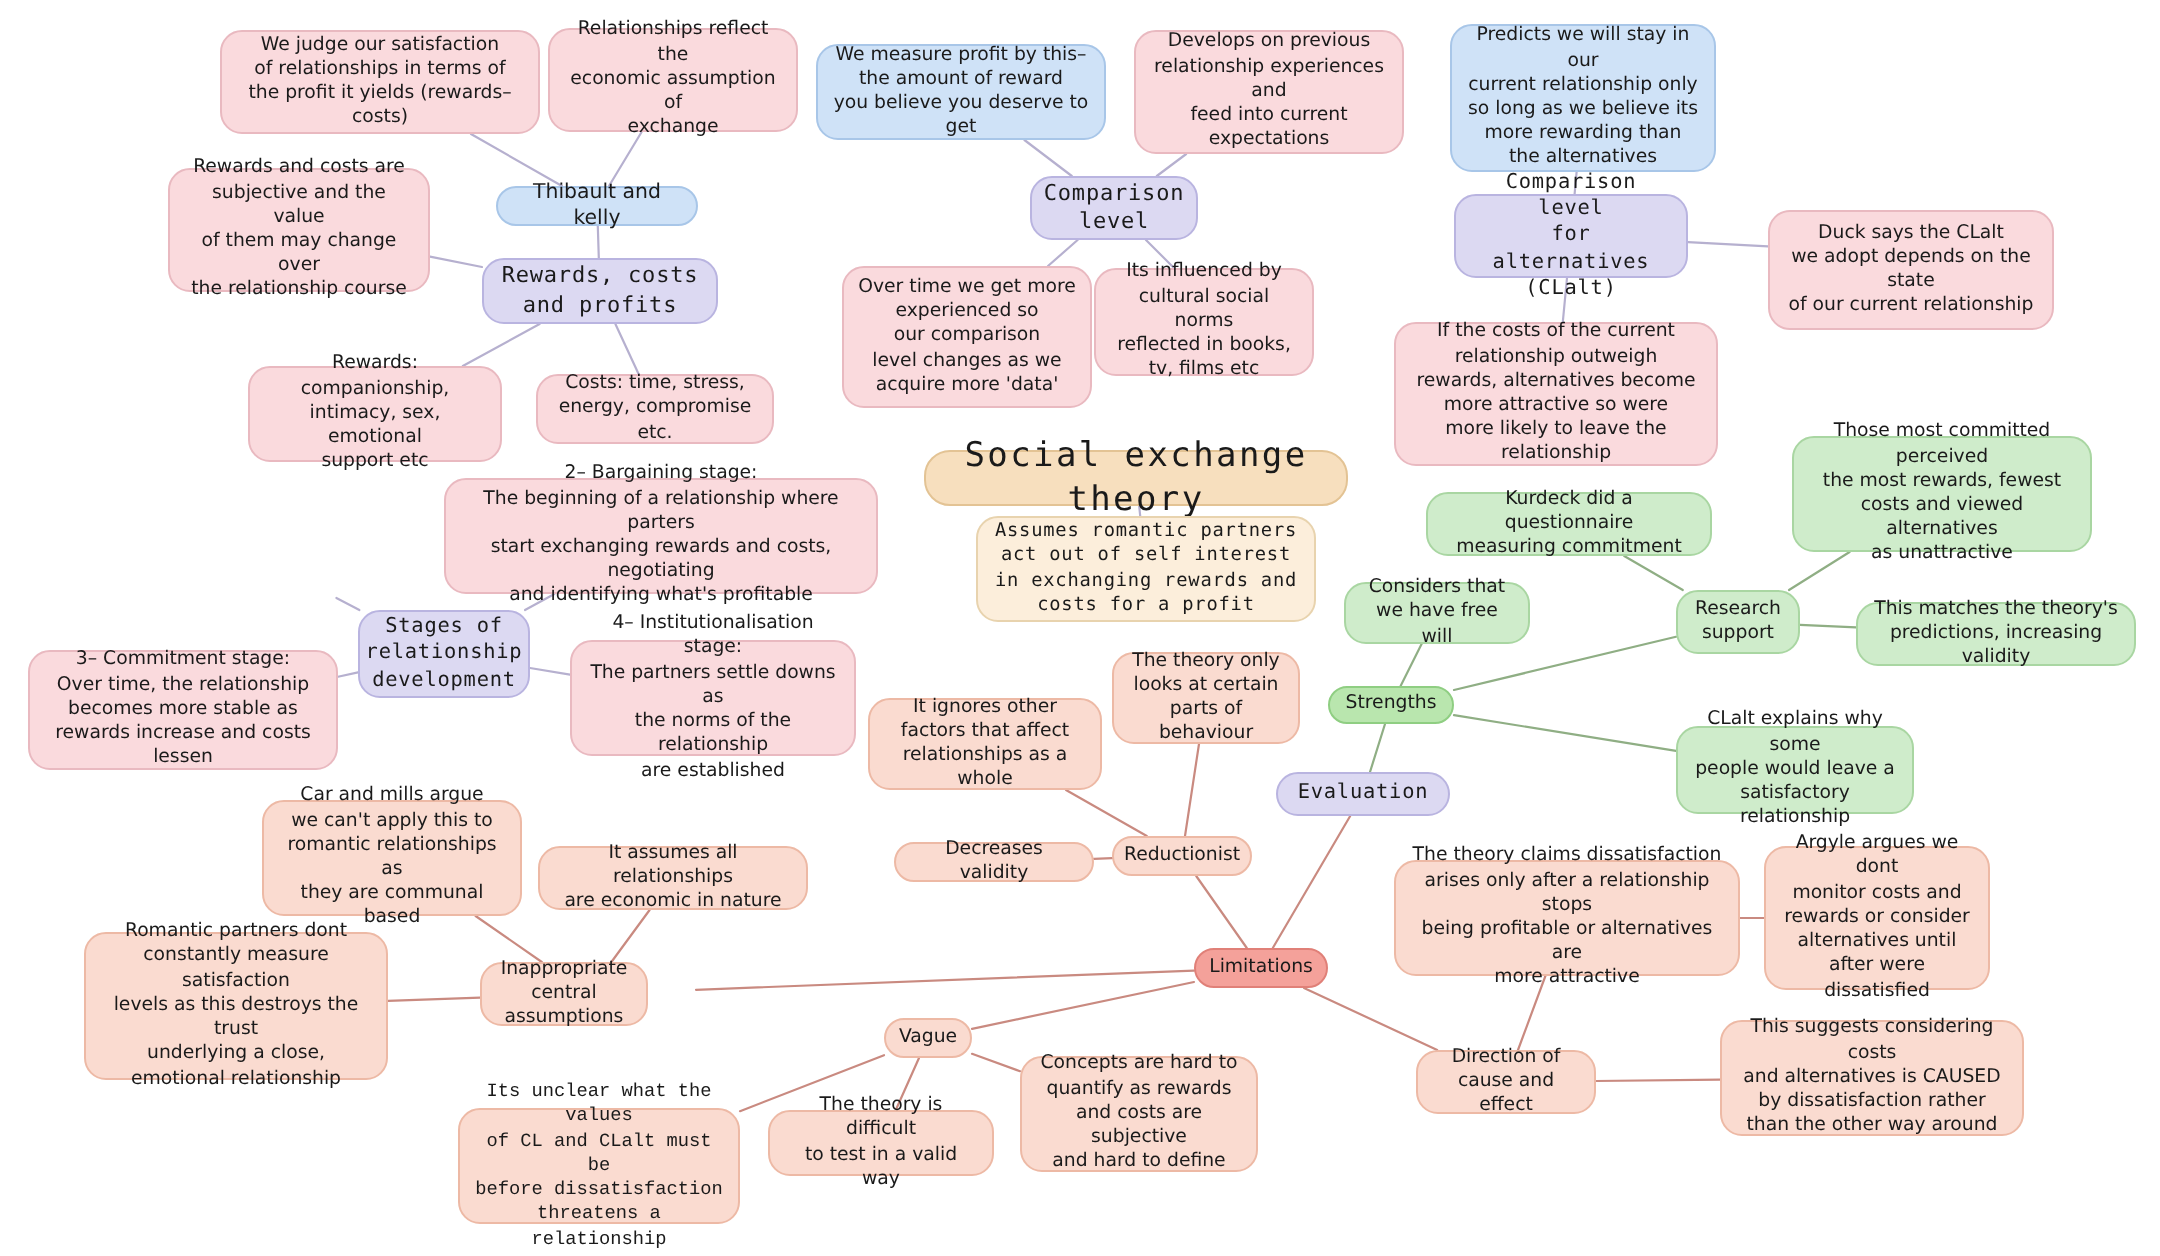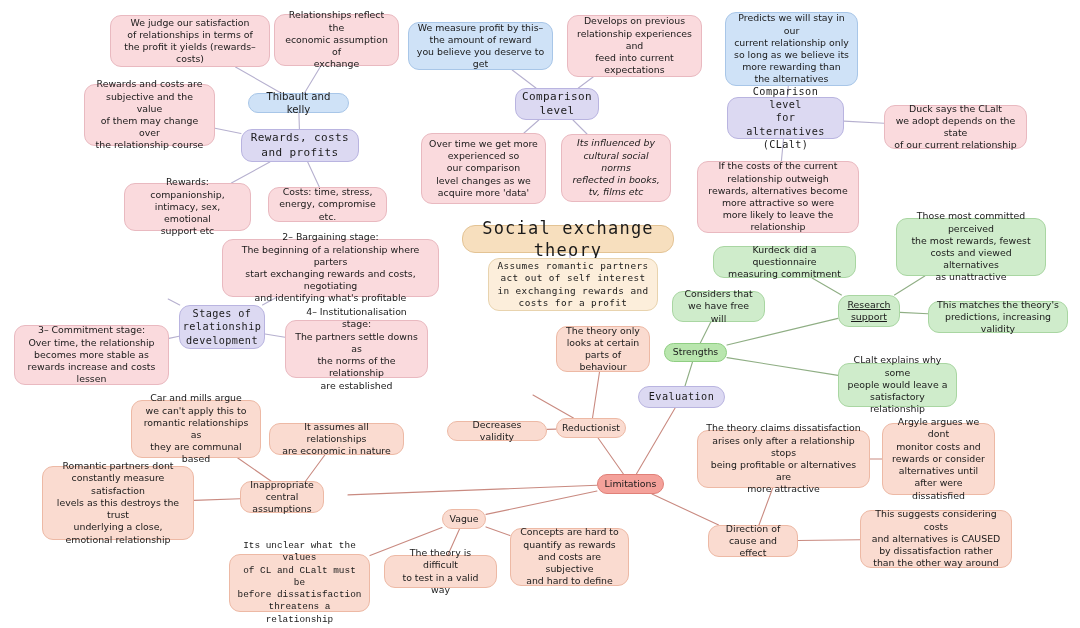--- a/index.html
+++ b/index.html
@@ -143,33 +143,33 @@
 you believe you deserve to get</div>
     <div class="node pink s10" style="left: 567px; top: 15px; width: 135px; height: 62px;">Develops on previous
 relationship experiences and
 feed into current
 expectations</div>
     <div class="node pink s10" style="left: 421px; top: 133px; width: 125px; height: 71px;">Over time we get more
 experienced so
 our comparison
 level changes as we
 acquire more 'data'</div>
-    <div class="node pink s10" style="left: 561px; top: 134px; width: 110px; height: 68px; font-style: italic;">Its influenced by
+    <div class="node pink s10" style="left: 547px; top: 134px; width: 110px; height: 54px;">Its influenced by
 cultural social norms
 reflected in books,
 tv, films etc</div>
     <div class="node lav mono s11" style="left: 727px; top: 97px; width: 117px; height: 42px;">Comparison level
 for alternatives
 (CLalt)</div>
     <div class="node blue s10" style="left: 725px; top: 12px; width: 133px; height: 74px;">Predicts we will stay in our
 current relationship only
 so long as we believe its
 more rewarding than
 the alternatives</div>
-    <div class="node pink s10" style="left: 884px; top: 105px; width: 143px; height: 44px;">Duck says the CLalt
+    <div class="node pink s10" style="left: 884px; top: 105px; width: 143px; height: 60px;">Duck says the CLalt
 we adopt depends on the state
 of our current relationship</div>
     <div class="node pink s10" style="left: 697px; top: 161px; width: 162px; height: 72px;">If the costs of the current
 relationship outweigh
 rewards, alternatives become
 more attractive so were
 more likely to leave the relationship</div>
     <div class="node lav mono s11" style="left: 179px; top: 305px; width: 86px; height: 44px;">Stages of
 relationship
 development</div>
@@ -180,40 +180,43 @@
     <div class="node pink s10" style="left: 14px; top: 325px; width: 155px; height: 60px;">3– Commitment stage:
 Over time, the relationship
 becomes more stable as
 rewards increase and costs lessen</div>
     <div class="node pink s10" style="left: 285px; top: 320px; width: 143px; height: 58px;">4– Institutionalisation stage:
 The partners settle downs as
 the norms of the relationship
 are established</div>
     <div class="node lav mono s11" style="left: 638px; top: 386px; width: 87px; height: 22px;">Evaluation</div>
     <div class="node green2 s10" style="left: 664px; top: 343px; width: 63px; height: 19px;">Strengths</div>
-    <div class="node green s10" style="left: 838px; top: 295px; width: 62px; height: 32px; text-decoration: underline;">Research
+    <div class="node green s10" style="left: 838px; top: 295px; width: 62px; height: 32px;">Research
 support</div>
     <div class="node green s10" style="left: 672px; top: 291px; width: 93px; height: 31px;">Considers that
 we have free will</div>
     <div class="node green s10" style="left: 713px; top: 246px; width: 143px; height: 32px;">Kurdeck did a questionnaire
 measuring commitment</div>
     <div class="node green s10" style="left: 896px; top: 218px; width: 150px; height: 58px;">Those most committed perceived
 the most rewards, fewest
 costs and viewed alternatives
 as unattractive</div>
     <div class="node green s10" style="left: 928px; top: 301px; width: 140px; height: 32px;">This matches the theory's
 predictions, increasing validity</div>
     <div class="node green s10" style="left: 838px; top: 363px; width: 119px; height: 44px;">CLalt explains why some
 people would leave a
 satisfactory relationship</div>
     <div class="node red s10" style="left: 597px; top: 474px; width: 67px; height: 20px;">Limitations</div>
     <div class="node salmon s10" style="left: 556px; top: 418px; width: 70px; height: 20px;">Reductionist</div>
     <div class="node salmon s10" style="left: 556px; top: 326px; width: 94px; height: 46px;">The theory only
 looks at certain
 parts of behaviour</div>
+    <div class="node salmon s10" style="left: 434px; top: 349px; width: 117px; height: 46px;">It ignores other
+factors that affect
+relationships as a whole</div>
     <div class="node salmon s10" style="left: 447px; top: 421px; width: 100px; height: 20px;">Decreases validity</div>
     <div class="node salmon s10" style="left: 240px; top: 481px; width: 84px; height: 32px;">Inappropriate central
 assumptions</div>
     <div class="node salmon s10" style="left: 131px; top: 400px; width: 130px; height: 58px;">Car and mills argue
 we can't apply this to
 romantic relationships as
 they are communal based</div>
     <div class="node salmon s10" style="left: 269px; top: 423px; width: 135px; height: 32px;">It assumes all relationships
 are economic in nature</div>
     <div class="node salmon s10" style="left: 42px; top: 466px; width: 152px; height: 74px;">Romantic partners dont

